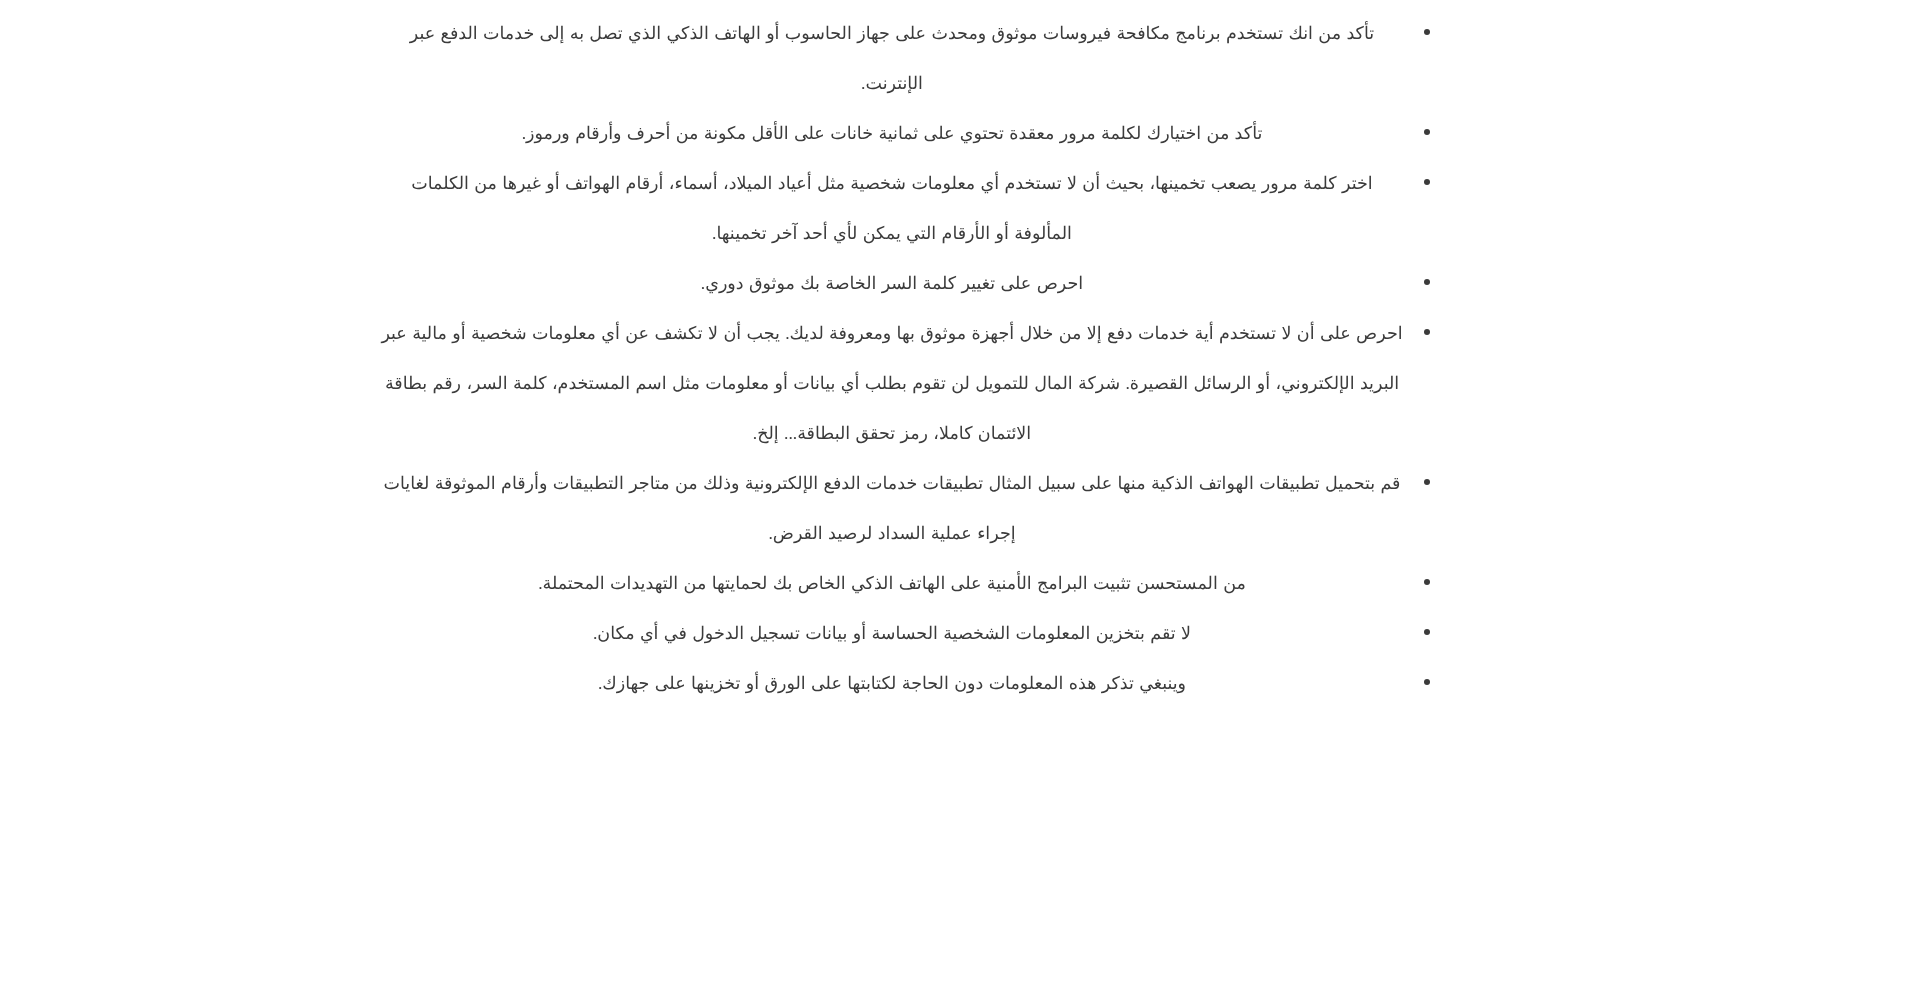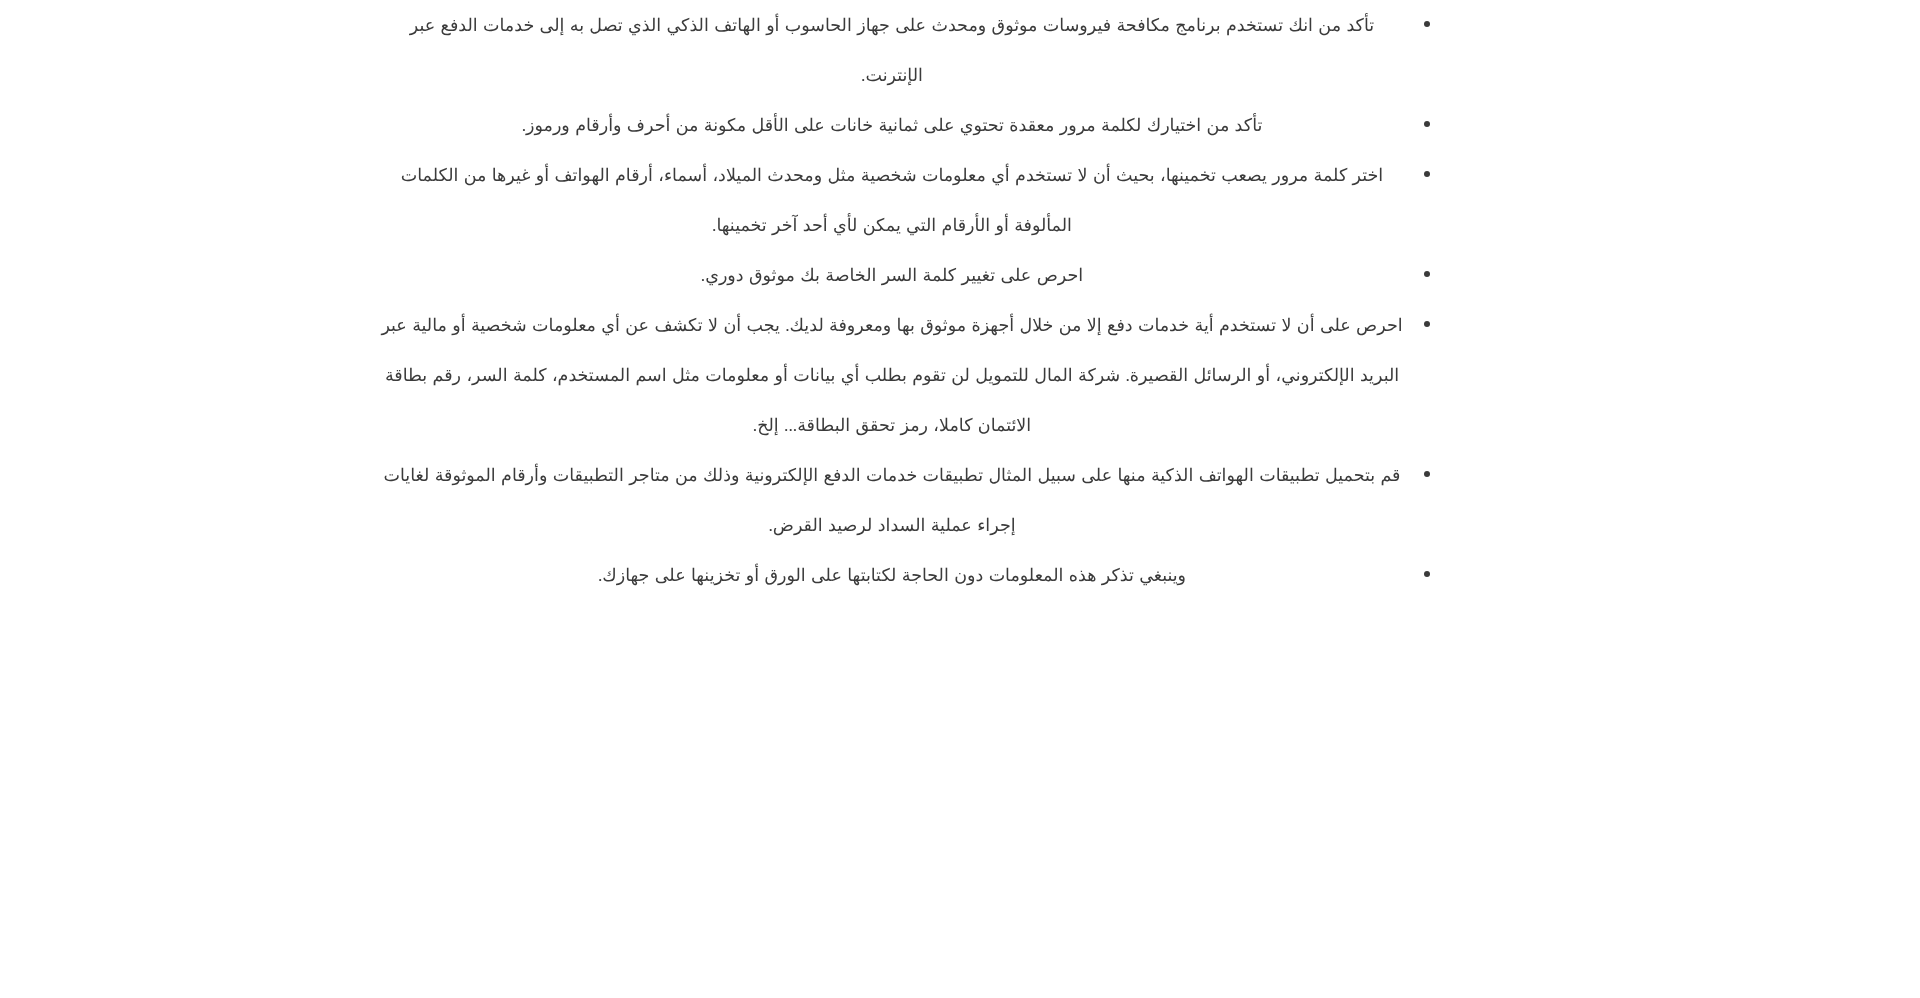--- a/index.html
+++ b/index.html
@@ -13,21 +13,21 @@
     font-family: "Liberation Serif", "DejaVu Serif", serif;
     color: #3b3b3b;
     overflow: hidden;
   }
   .page {
     width: 1920px;
     height: 998px;
     position: relative;
     background: #ffffff;
     box-sizing: border-box;
-    padding-top: 0px;
+    padding-top: 8px;
   }
   .tips-list {
     list-style: none;
     margin: 0;
     padding: 0;
     width: 1050px;
     margin-right: 490px;
     margin-left: auto;
     direction: rtl;
   }
@@ -68,32 +68,40 @@
     <li class="tip-item">
       <span class="bullet"></span>
       <span class="tip-text">تأكد من انك تستخدم برنامج مكافحة فيروسات موثوق ومحدث على جهاز الحاسوب أو الهاتف الذكي الذي تصل به إلى خدمات الدفع عبر الإنترنت.</span>
     </li>
     <li class="tip-item">
       <span class="bullet"></span>
       <span class="tip-text">تأكد من اختيارك لكلمة مرور معقدة تحتوي على ثمانية خانات على الأقل مكونة من أحرف وأرقام ورموز.</span>
     </li>
     <li class="tip-item">
       <span class="bullet"></span>
-      <span class="tip-text">اختر كلمة مرور يصعب تخمينها، بحيث أن لا تستخدم أي معلومات شخصية مثل ومحدث الميلاد، أسماء، أرقام الهواتف أو غيرها من الكلمات المألوفة أو الأرقام التي يمكن لأي أحد آخر تخمينها.</span>
+      <span class="tip-text">اختر كلمة مرور يصعب تخمينها، بحيث أن لا تستخدم أي معلومات شخصية مثل أعياد الميلاد، أسماء، أرقام الهواتف أو غيرها من الكلمات المألوفة أو الأرقام التي يمكن لأي أحد آخر تخمينها.</span>
     </li>
     <li class="tip-item">
       <span class="bullet"></span>
       <span class="tip-text">احرص على تغيير كلمة السر الخاصة بك موثوق دوري.</span>
     </li>
     <li class="tip-item">
       <span class="bullet"></span>
       <span class="tip-text">احرص على أن لا تستخدم أية خدمات دفع إلا من خلال أجهزة موثوق بها ومعروفة لديك. يجب أن لا تكشف عن أي معلومات شخصية أو مالية عبر البريد الإلكتروني، أو الرسائل القصيرة. شركة المال للتمويل لن تقوم بطلب أي بيانات أو معلومات مثل اسم المستخدم، كلمة السر، رقم بطاقة الائتمان كاملا، رمز تحقق البطاقة... إلخ.</span>
     </li>
     <li class="tip-item">
       <span class="bullet"></span>
       <span class="tip-text">قم بتحميل تطبيقات الهواتف الذكية منها على سبيل المثال تطبيقات خدمات الدفع الإلكترونية وذلك من متاجر التطبيقات وأرقام الموثوقة لغايات إجراء عملية السداد لرصيد القرض.</span>
     </li>
     <li class="tip-item">
       <span class="bullet"></span>
+      <span class="tip-text">من المستحسن تثبيت البرامج الأمنية على الهاتف الذكي الخاص بك لحمايتها من التهديدات المحتملة.</span>
+    </li>
+    <li class="tip-item">
+      <span class="bullet"></span>
+      <span class="tip-text">لا تقم بتخزين المعلومات الشخصية الحساسة أو بيانات تسجيل الدخول في أي مكان.</span>
+    </li>
+    <li class="tip-item">
+      <span class="bullet"></span>
       <span class="tip-text">وينبغي تذكر هذه المعلومات دون الحاجة لكتابتها على الورق أو تخزينها على جهازك.</span>
     </li>
   </ul>
 </div>
 
 </body></html>

